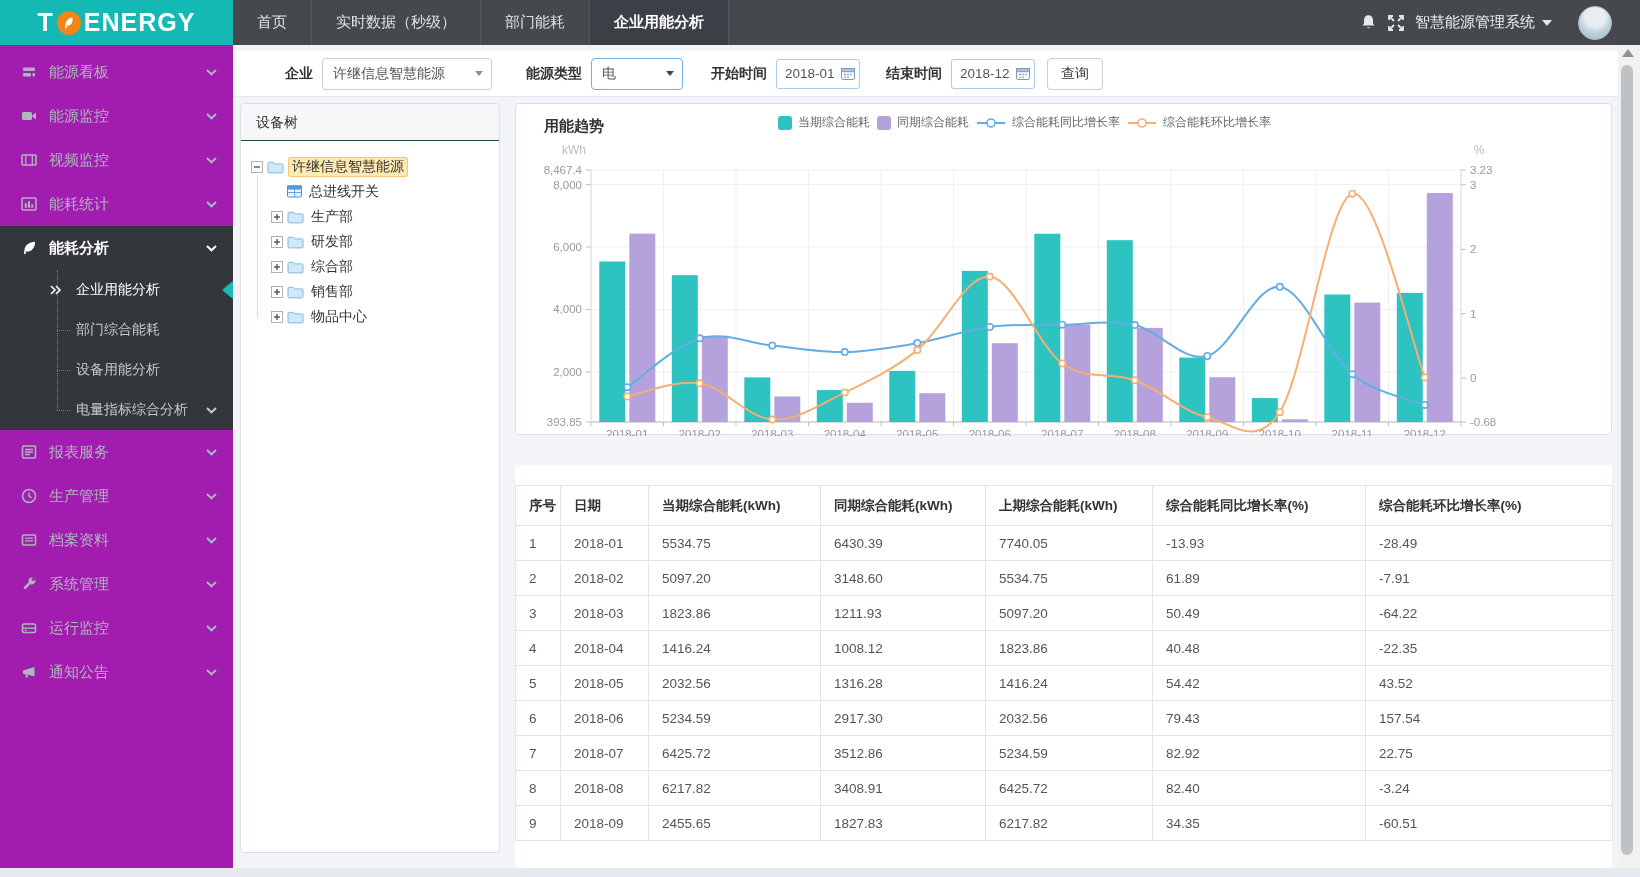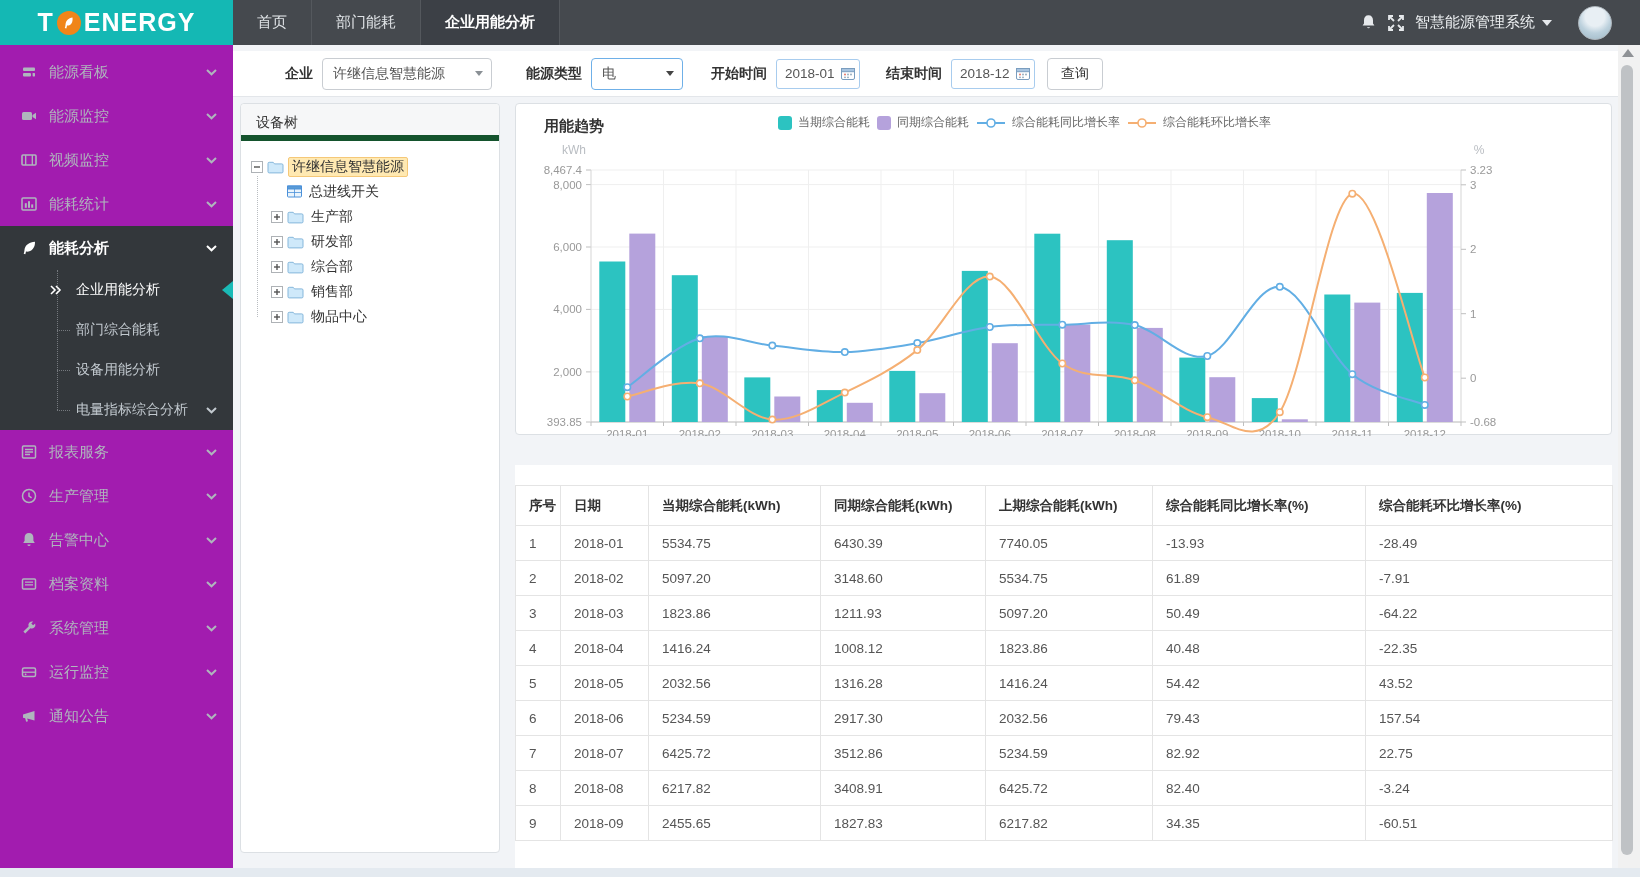--- a/index.html
+++ b/index.html
@@ -51,21 +51,21 @@
   .fselect.blue { border-color:#6FB0E8; }
   .fselect.blue .sel-caret { border-top-color:#444; }
   .fdate { position:relative; margin-left:9px; width:84px; height:30px; border:1px solid #A8CCEE; border-radius:3px; background:#fff;
            font-size:13.5px; color:#555; padding:0 20px 0 8px; font-family:"Liberation Sans", sans-serif; }
   .fdate-wrap { position:relative; display:flex; align-items:center; }
   .cal-icon { position:absolute; right:5px; display:flex; cursor:pointer; }
   .fbtn { margin-left:12px; height:32px; padding:0 13px; background:#fff; border:1px solid #C9CDD2; border-radius:4px; font-size:14px; color:#333; cursor:pointer; font-family:"Liberation Sans", sans-serif; }
 
   .card { position:absolute; background:#fff; border:1px solid #DCE0E4; border-radius:4px; }
   .tree-card { left:7px; top:58px; width:260px; height:750px; }
-  .tree-head { height:37px; line-height:37px; padding-left:15px; background:#F6F7F8; border-bottom:6px solid #14532d; font-size:14px; color:#333; border-radius:4px 4px 0 0; }
+  .tree-head { height:37px; line-height:37px; padding-left:15px; background:#F6F7F8; border-bottom:1px solid #14532d; font-size:14px; color:#333; border-radius:4px 4px 0 0; }
   .tree-body { position:relative; padding:13px 10px; font-size:14px; color:#333; }
   .tnode { display:flex; align-items:center; height:25px; gap:4px; cursor:pointer; white-space:nowrap; }
   .tchildren { position:relative; margin-left:20px; }
   .tchildren::before { content:''; position:absolute; left:-14px; top:-3px; bottom:12px; border-left:1px dotted #B9BDC1; }
   .tlabel { padding:0 3px; }
   .tlabel.selected { background:#FFE9B2; border:1px solid #F5C878; border-radius:2px; }
 
   .chart-card { left:282px; top:58px; width:1097px; height:332px; }
   .chart-title { position:absolute; left:28px; top:13px; font-size:15px; font-weight:bold; color:#333; }
   .legend { position:absolute; left:262px; top:10px; display:flex; align-items:center; gap:7px; }
@@ -95,20 +95,21 @@
       <span class="logo-txt">T</span>
       <span class="logo-at">
         <svg width="16" height="16" viewBox="0 0 16 16">
             <path d="M11.5 2.5C7.5 3 4.8 5.5 4.5 9.6c-.1 1.2-.2 2.2-.7 3.4l1.5.5c.4-1 .5-2 .7-2.9 4.2.3 6-3.2 5.5-8.1z" fill="#fff"></path>
           </svg>
       </span>
       <span class="logo-txt">ENERGY</span>
     </div>
     <nav class="nav" id="nav-tabs">
         <div class="nav-tab">首页</div>
+        <div class="nav-tab">实时数据（秒级）</div>
         <div class="nav-tab">部门能耗</div>
         <div class="nav-tab active">企业用能分析</div>
       </nav>
     <div class="header-right">
       <span class="hicon">
         <svg width="17" height="17" viewBox="0 0 17 17">
             <path d="M8.5 1.2C5.6 1.2 4 3.3 4 6.2v3.2L2.6 11.5h11.8L13 9.4V6.2c0-2.9-1.6-5-4.5-5z" fill="currentColor"></path>
             <path d="M7 13.2a1.6 1.6 0 003 0z" fill="currentColor"></path>
           </svg>
       </span>
@@ -247,34 +248,20 @@
         </span>
       </div>
       <div class="side-item">
         <span class="sicon">
           <svg width="18" height="18" viewBox="0 0 18 18">
             <circle cx="9" cy="9" r="6.5" fill="none" stroke="currentColor" stroke-width="1.5"></circle>
             <path d="M9 5.4V9l2.6 1.9" fill="none" stroke="currentColor" stroke-width="1.5"></path>
           </svg>
         </span>
         <span class="slabel">生产管理</span>
-        <span class="schev">
-          <svg width="11" height="7" viewBox="0 0 11 7">
-            <polyline points="1,1 5.5,5.3 10,1" fill="none" stroke="currentColor" stroke-width="2"></polyline>
-          </svg>
-        </span>
-      </div>
-      <div class="side-item">
-        <span class="sicon">
-          <svg width="18" height="18" viewBox="0 0 18 18">
-            <path d="M9 2C6.2 2 4.6 4 4.6 6.8v3L3.2 12h11.6l-1.4-2.2v-3C13.4 4 11.8 2 9 2z" fill="currentColor"></path>
-            <path d="M7.4 13.4a1.6 1.6 0 003.2 0z" fill="currentColor"></path>
-          </svg>
-        </span>
-        <span class="slabel">告警中心</span>
         <span class="schev">
           <svg width="11" height="7" viewBox="0 0 11 7">
             <polyline points="1,1 5.5,5.3 10,1" fill="none" stroke="currentColor" stroke-width="2"></polyline>
           </svg>
         </span>
       </div>
       <div class="side-item">
         <span class="sicon">
           <svg width="18" height="18" viewBox="0 0 18 18">
             <rect x="2.5" y="4" width="13" height="10" rx="1" fill="none" stroke="currentColor" stroke-width="1.5"></rect>

